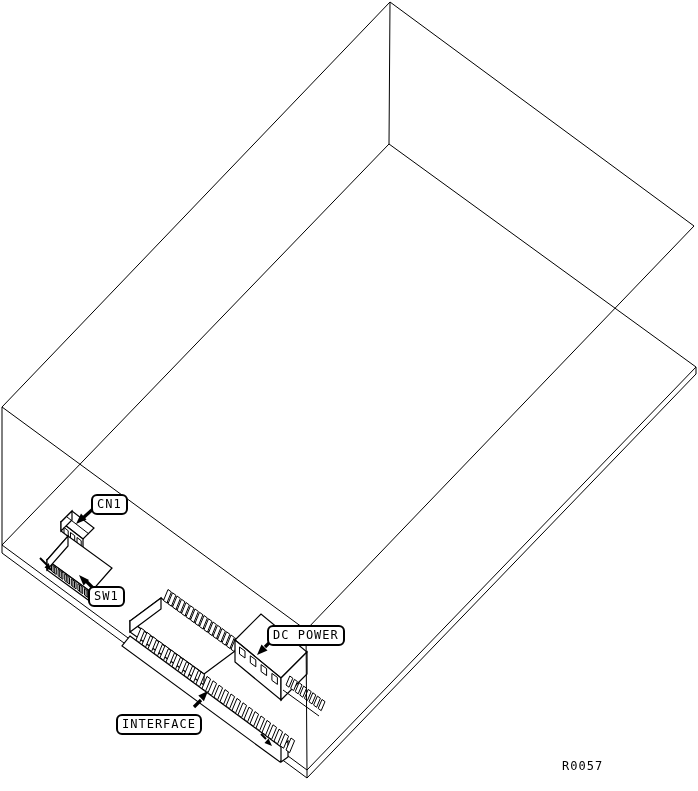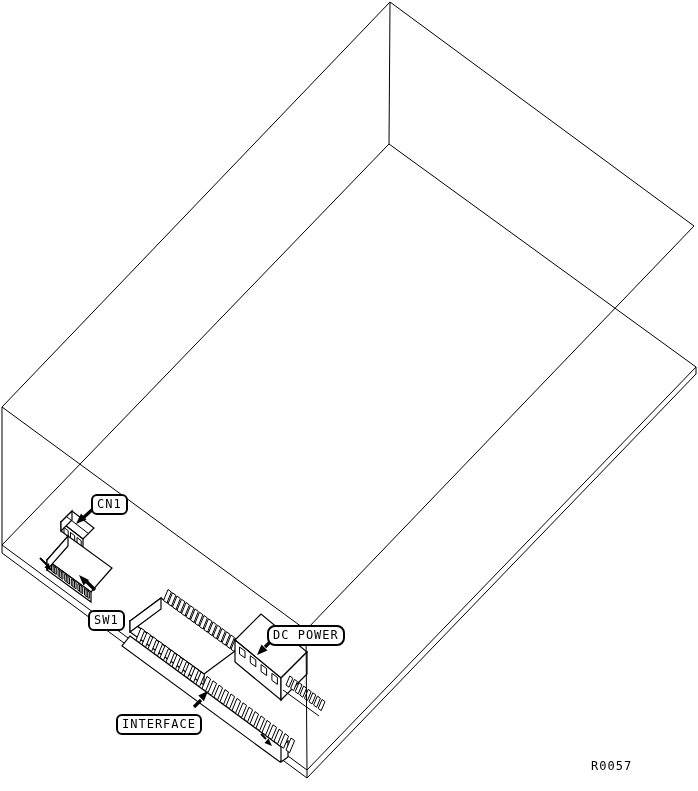--- a/index.html
+++ b/index.html
@@ -197,26 +197,26 @@
     <g>
       <path class="leader" d="M194,707 L201,700"></path>
       <polygon class="ahead" points="208,691 203.9,701.2 198.3,695.6"></polygon>
     </g>
   </svg>
 
   <div class="callout" style="left:91px;top:494px;">
     <span>CN1</span>
   </div>
 
-  <div class="callout" style="left:88px;top:586px;margin-top:24px;">
+  <div class="callout" style="left:88px;top:586px;">
     <span>SW1</span>
   </div>
 
-  <div class="callout" style="left:267px;top:625px;border-radius:8px;">
+  <div class="callout" style="left:267px;top:625px;">
     <span>DC POWER</span>
   </div>
 
   <div class="callout" style="left:116px;top:714px;">
     <span>INTERFACE</span>
   </div>
 
-  <div class="refnum" style="left:591px;top:759px;">R0057</div>
+  <div class="refnum" style="left:562px;top:759px;">R0057</div>
 </div>
 
 </body></html>

